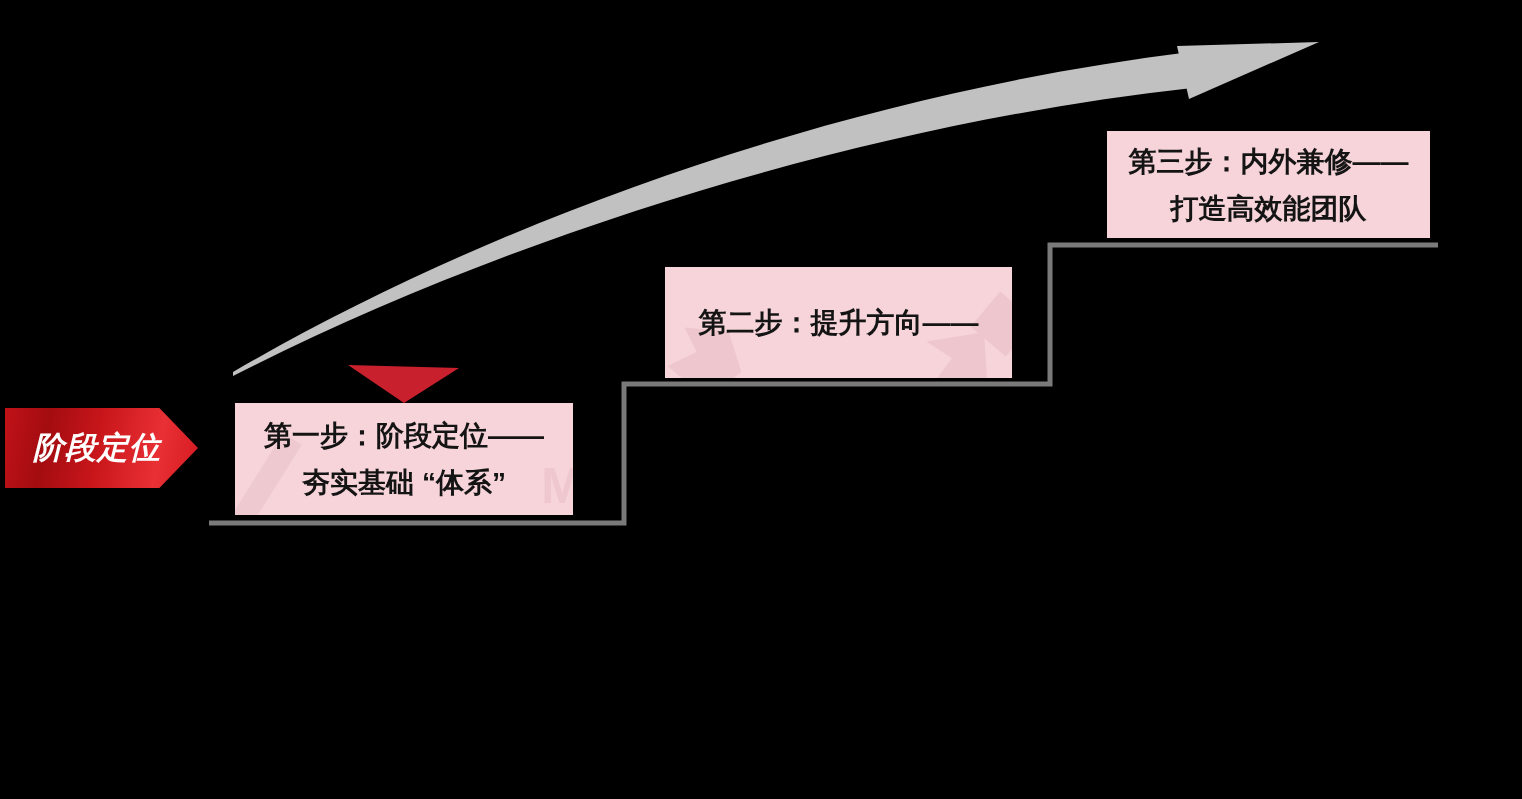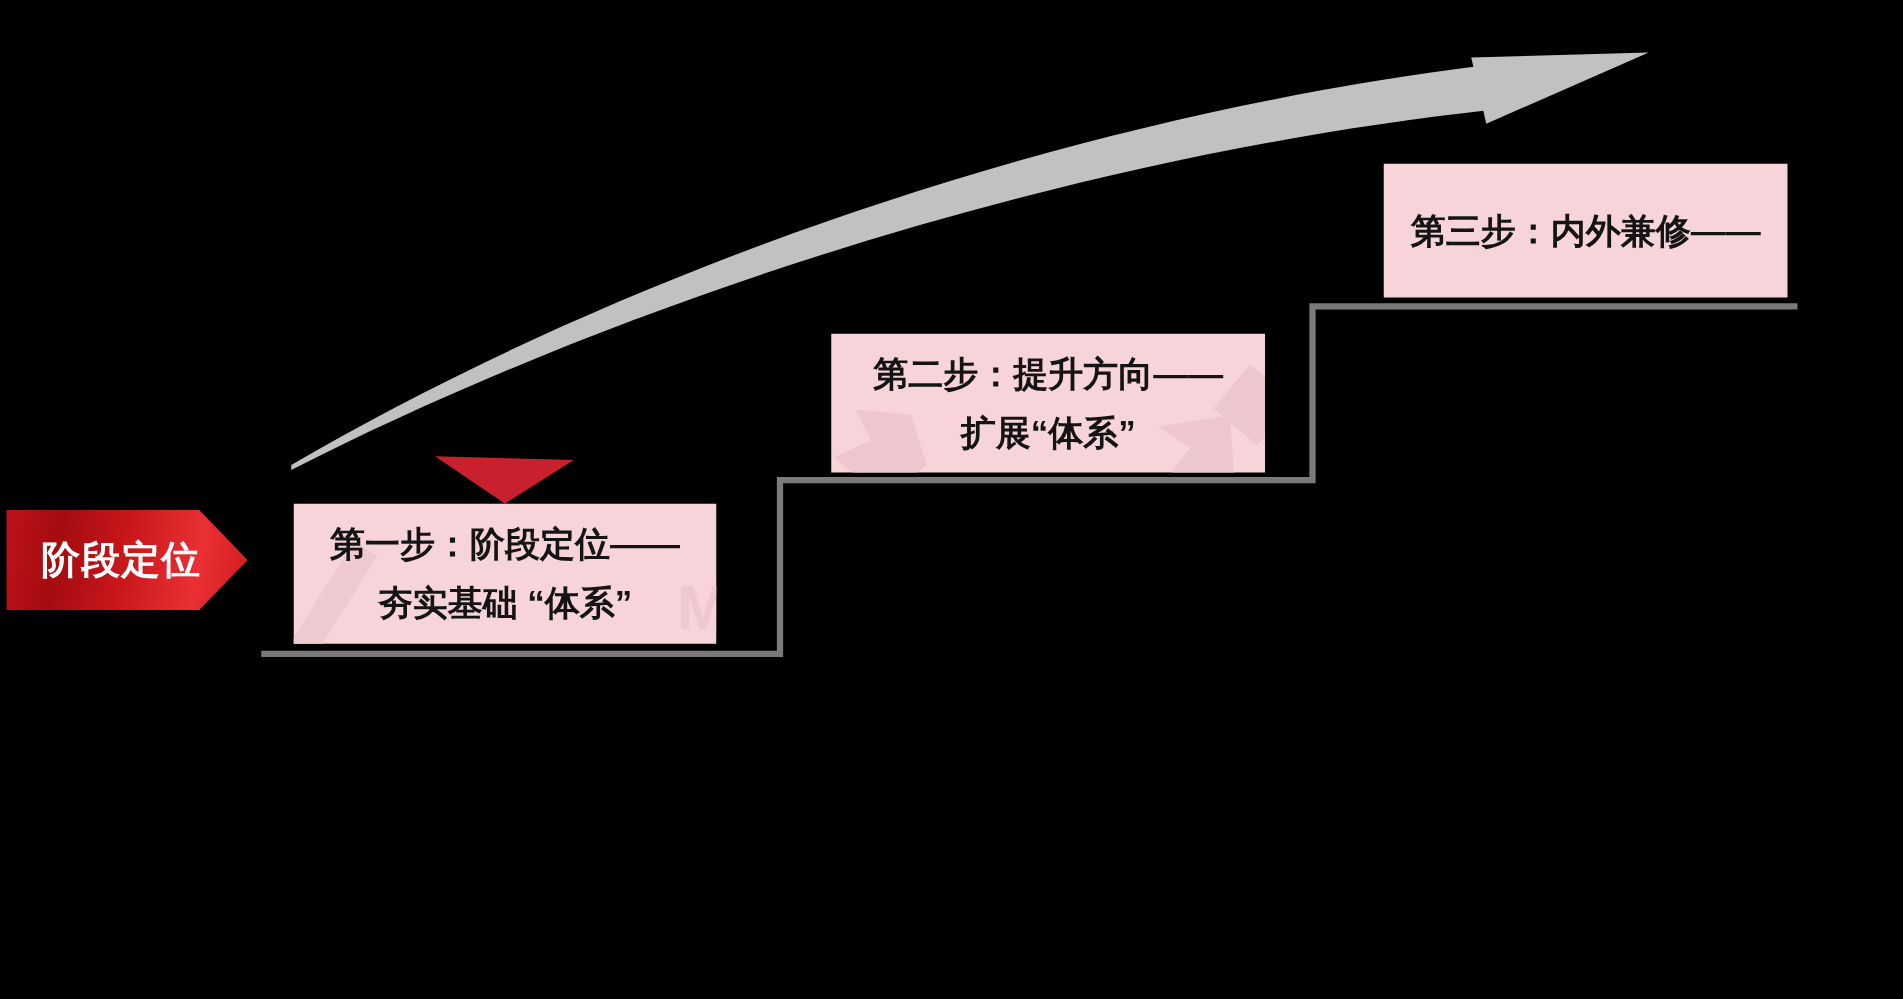--- a/index.html
+++ b/index.html
@@ -10,21 +10,21 @@
   .layer{position:absolute;left:0;top:0;width:100%;height:100%;}
 
   
   .banner{
     position:absolute;left:5px;width:193px;
     clip-path:polygon(0 0,80% 0,100% 50%,80% 100%,0 100%);
     background:linear-gradient(100deg,#c01218 0%,#a30c10 22%,#c8161b 48%,#e93034 78%,#d41a20 100%);
     display:flex;align-items:center;
     color:#fff;font-weight:bold;font-size:31px;letter-spacing:1px;
   }
-  .banner span{padding-left:28px;white-space:nowrap;}
+  .banner span{padding-left:28px;white-space:nowrap;font-style:italic;}
   #banner-stage{top:408px;height:80px;}
   #banner-direction{top:612px;height:74px;}
 
   
   .step-box{
     position:absolute;background:#f6d4d9;color:#141414;
     display:flex;flex-direction:column;align-items:center;justify-content:center;
     font-weight:bold;font-size:28px;line-height:47px;text-align:center;
     overflow:hidden;
   }
@@ -69,20 +69,20 @@
     <div class="wm wm-m">M</div>
     <div class="step-line">第一步：阶段定位——</div>
     <div class="step-line">夯实基础 “体系”</div>
   </div>
 
   <div class="step-box" id="step2">
     <div class="wm-frag frag-a"></div>
     <div class="wm-frag frag-b"></div>
     <div class="wm-frag frag-c"></div>
     <div class="step-line">第二步：提升方向——</div>
-    <div class="step-line">扩展“体系”</div>
   </div>
 
   <div class="step-box" id="step3">
     <div class="step-line">第三步：内外兼修——</div>
+    <div class="step-line">打造高效能团队</div>
   </div>
 
 </div>
 
 </body></html>

